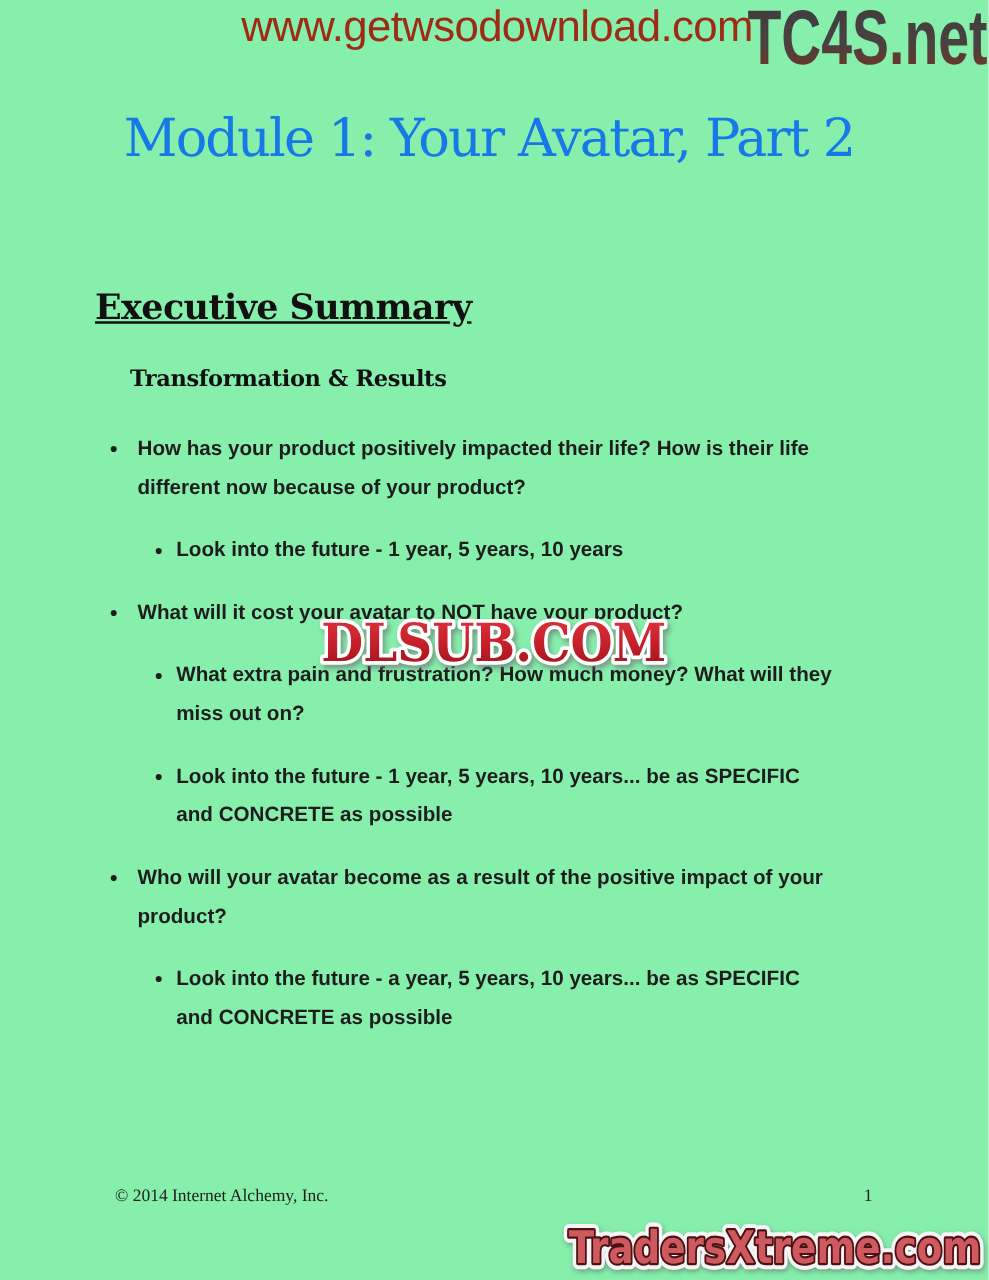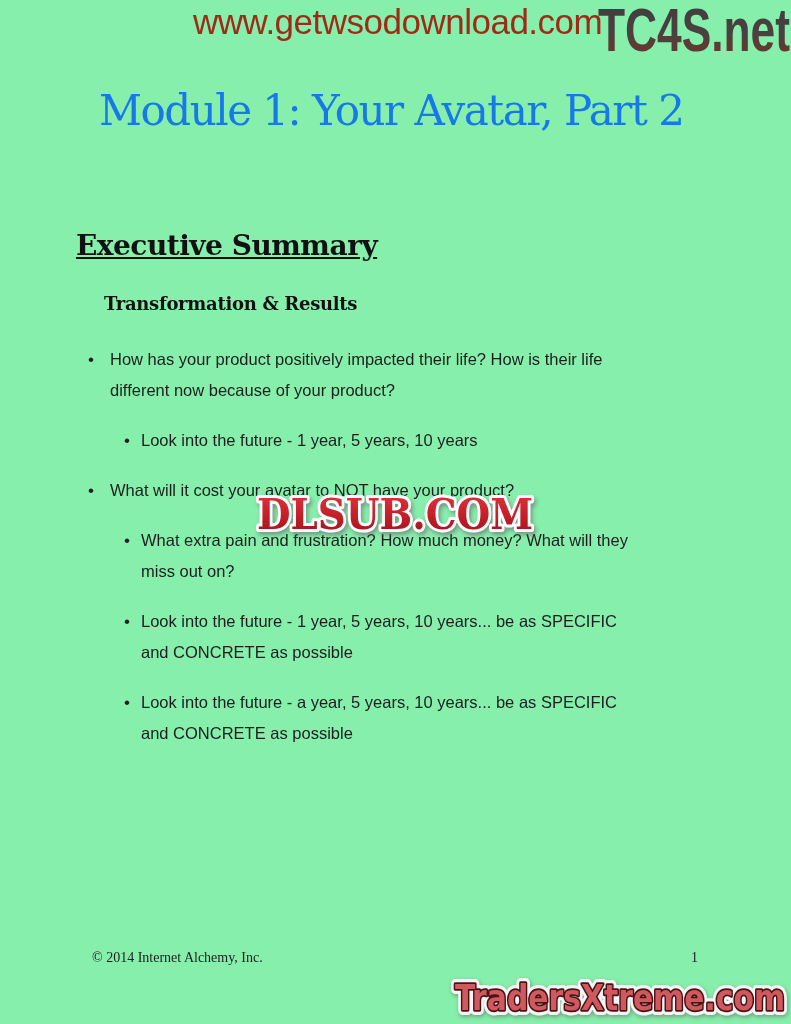--- a/index.html
+++ b/index.html
@@ -79,20 +79,21 @@
     width: 620px;
     list-style: none;
     font-size: 16.5px;
     line-height: 31px;
     color: #1d1d1d;
   }
   .bullets li {
     position: relative;
     margin-bottom: 19px;
     white-space: pre-line;
+    font-weight: bold;
   }
   .bullets li.l1 { padding-left: 24px; }
   .bullets li.l2 { margin-left: 36px; padding-left: 19px; }
   .bullets li::before {
     content: "\2022";
     position: absolute;
     left: 2px;
     top: 0;
     font-size: 17px;
   }
@@ -155,20 +156,22 @@
 
   <ul class="bullets">
     <li class="l1">How has your product positively impacted their life? How is their life
 different now because of your product?</li>
     <li class="l2">Look into the future - 1 year, 5 years, 10 years</li>
     <li class="l1">What will it cost your avatar to NOT have your product?</li>
     <li class="l2">What extra pain and frustration? How much money? What will they
 miss out on?</li>
     <li class="l2">Look into the future - 1 year, 5 years, 10 years... be as SPECIFIC
 and CONCRETE as possible</li>
+    <li class="l1">Who will your avatar become as a result of the positive impact of your
+product?</li>
     <li class="l2">Look into the future - a year, 5 years, 10 years... be as SPECIFIC
 and CONCRETE as possible</li>
   </ul>
 
   <svg class="dlsub-svg" viewBox="0 0 296 60" xmlns="http://www.w3.org/2000/svg">
     <defs>
       <linearGradient id="dlsub-grad" x1="0" y1="0" x2="0" y2="1">
         <stop offset="0" stop-color="#e23540"></stop>
         <stop offset="0.5" stop-color="#c6202a"></stop>
         <stop offset="1" stop-color="#9c121a"></stop>

